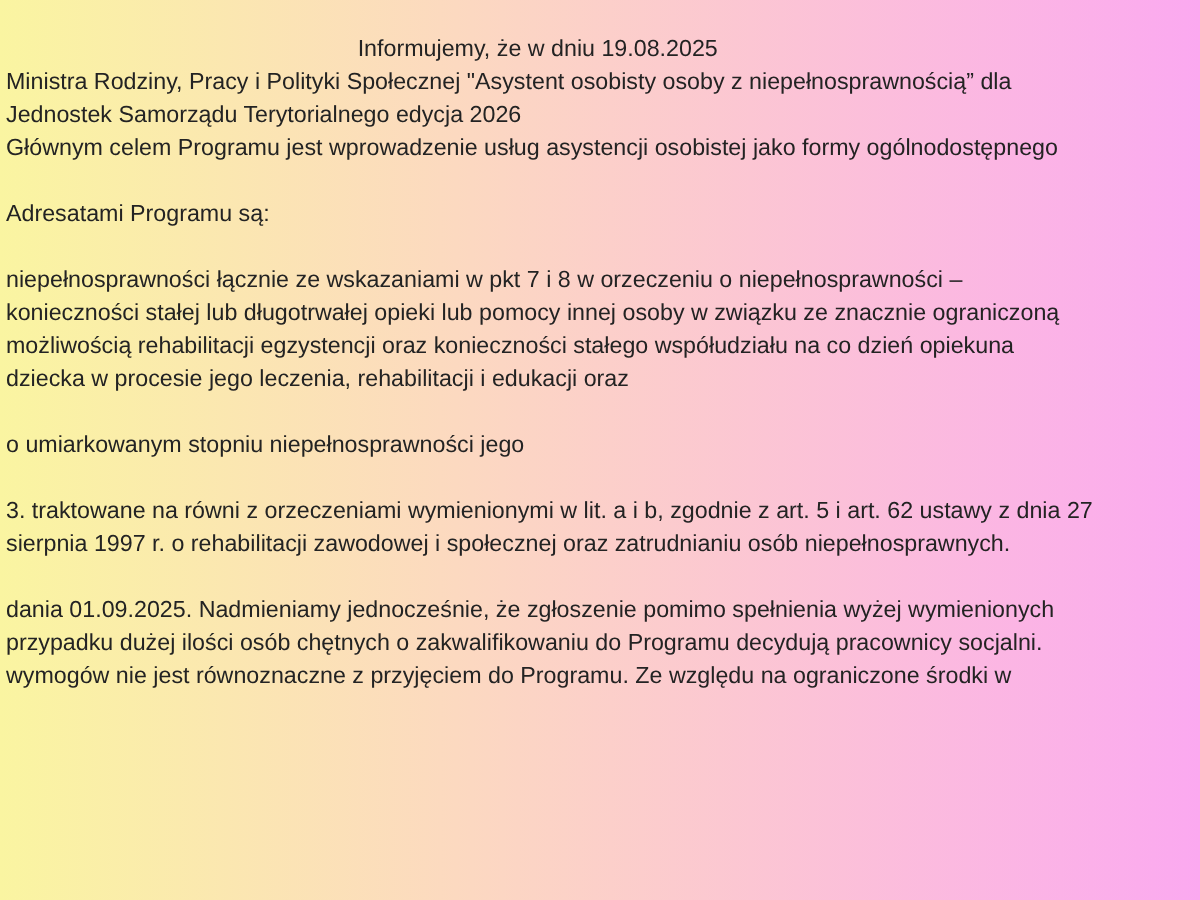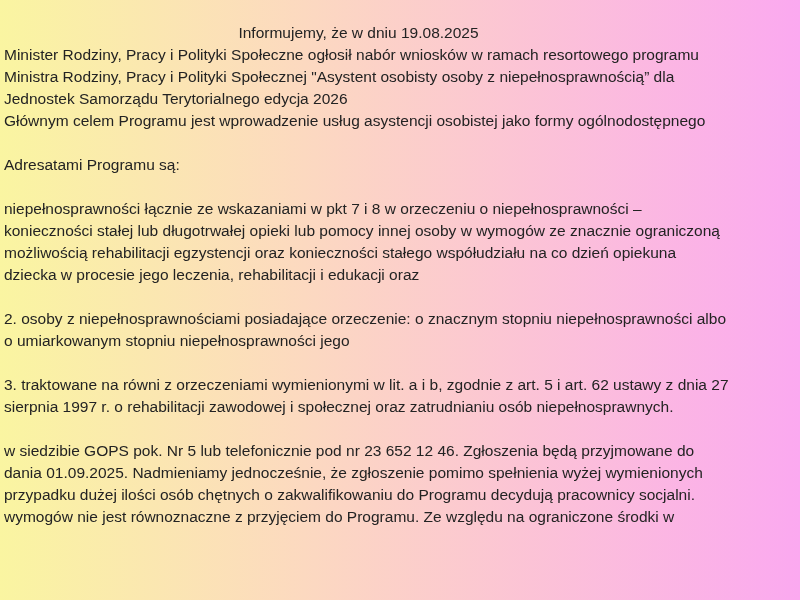--- a/index.html
+++ b/index.html
@@ -33,55 +33,52 @@
   }
 </style>
 </head>
 <body>
 
 <div class="doc">
 
   <div class="line centered">Informujemy, że w dniu 19.08.2025</div>
 
   <div>
-    <div class="line">Minister Rodziny, Pracy i Polityki Społeczne ogłosił nabór wniosków w ramach resortowego programu</div>
     <div class="line">Ministra Rodziny, Pracy i Polityki Społecznej "Asystent osobisty osoby z niepełnosprawnością” dla</div>
     <div class="line">Jednostek Samorządu Terytorialnego edycja 2026</div>
     <div class="line">Głównym celem Programu jest wprowadzenie usług asystencji osobistej jako formy ogólnodostępnego</div>
   </div>
 
   <div class="spacer"></div>
 
   <div class="line">Adresatami Programu są:</div>
 
   <div class="spacer"></div>
 
   <div>
     <div class="line">niepełnosprawności łącznie ze wskazaniami w pkt 7 i 8 w orzeczeniu o niepełnosprawności –</div>
-    <div class="line">konieczności stałej lub długotrwałej opieki lub pomocy innej osoby w wymogów ze znacznie ograniczoną</div>
+    <div class="line">konieczności stałej lub długotrwałej opieki lub pomocy innej osoby w związku ze znacznie ograniczoną</div>
     <div class="line">możliwością rehabilitacji egzystencji oraz konieczności stałego współudziału na co dzień opiekuna</div>
     <div class="line">dziecka w procesie jego leczenia, rehabilitacji i edukacji oraz</div>
   </div>
 
   <div class="spacer"></div>
 
   <div>
-    <div class="line">2. osoby z niepełnosprawnościami posiadające orzeczenie: o znacznym stopniu niepełnosprawności albo</div>
     <div class="line">o umiarkowanym stopniu niepełnosprawności jego</div>
   </div>
 
   <div class="spacer"></div>
 
   <div>
     <div class="line">3. traktowane na równi z orzeczeniami wymienionymi w lit. a i b, zgodnie z art. 5 i art. 62 ustawy z dnia 27</div>
     <div class="line">sierpnia 1997 r. o rehabilitacji zawodowej i społecznej oraz zatrudnianiu osób niepełnosprawnych.</div>
   </div>
 
   <div class="spacer"></div>
 
   <div>
-    <div class="line">w siedzibie GOPS pok. Nr 5 lub telefonicznie pod nr 23 652 12 46. Zgłoszenia będą przyjmowane do</div>
     <div class="line">dania 01.09.2025. Nadmieniamy jednocześnie, że zgłoszenie pomimo spełnienia wyżej wymienionych</div>
     <div class="line">przypadku dużej ilości osób chętnych o zakwalifikowaniu do Programu decydują pracownicy socjalni.</div>
     <div class="line">wymogów nie jest równoznaczne z przyjęciem do Programu. Ze względu na ograniczone środki w</div>
   </div>
 
 </div>
 
 </body></html>

